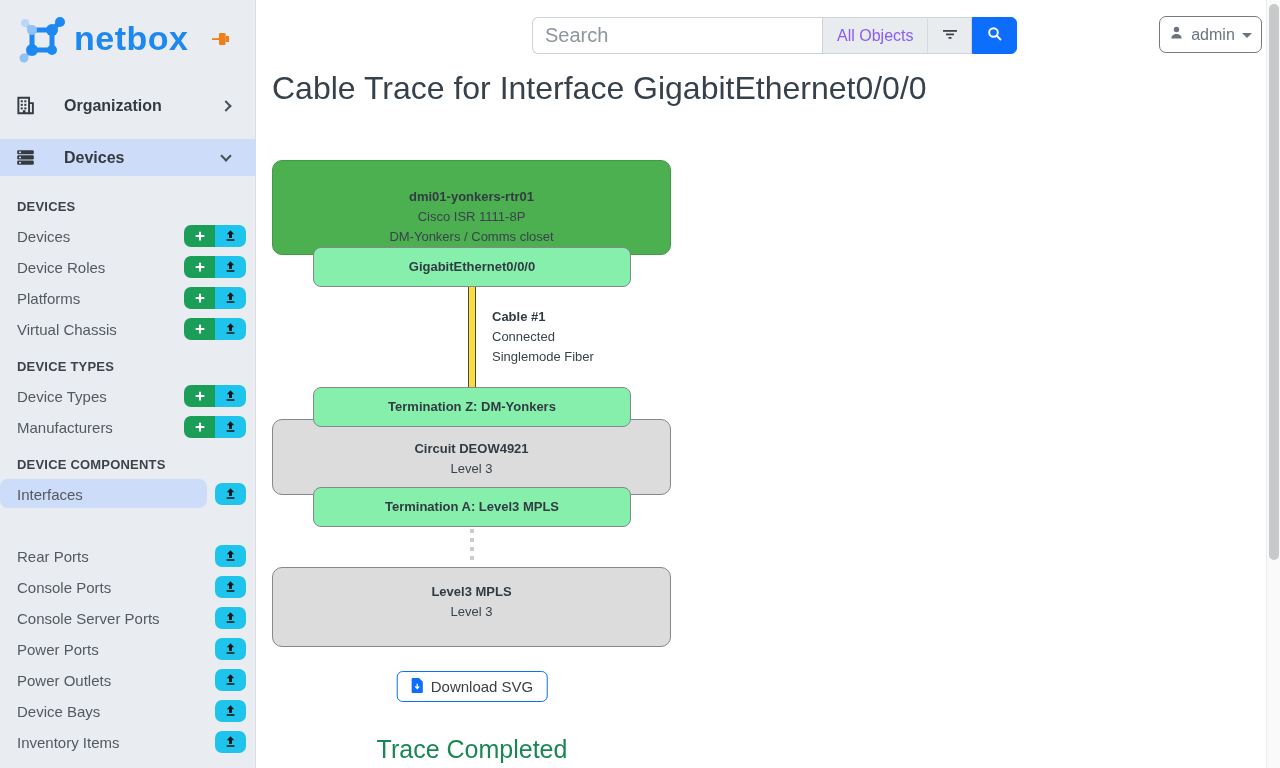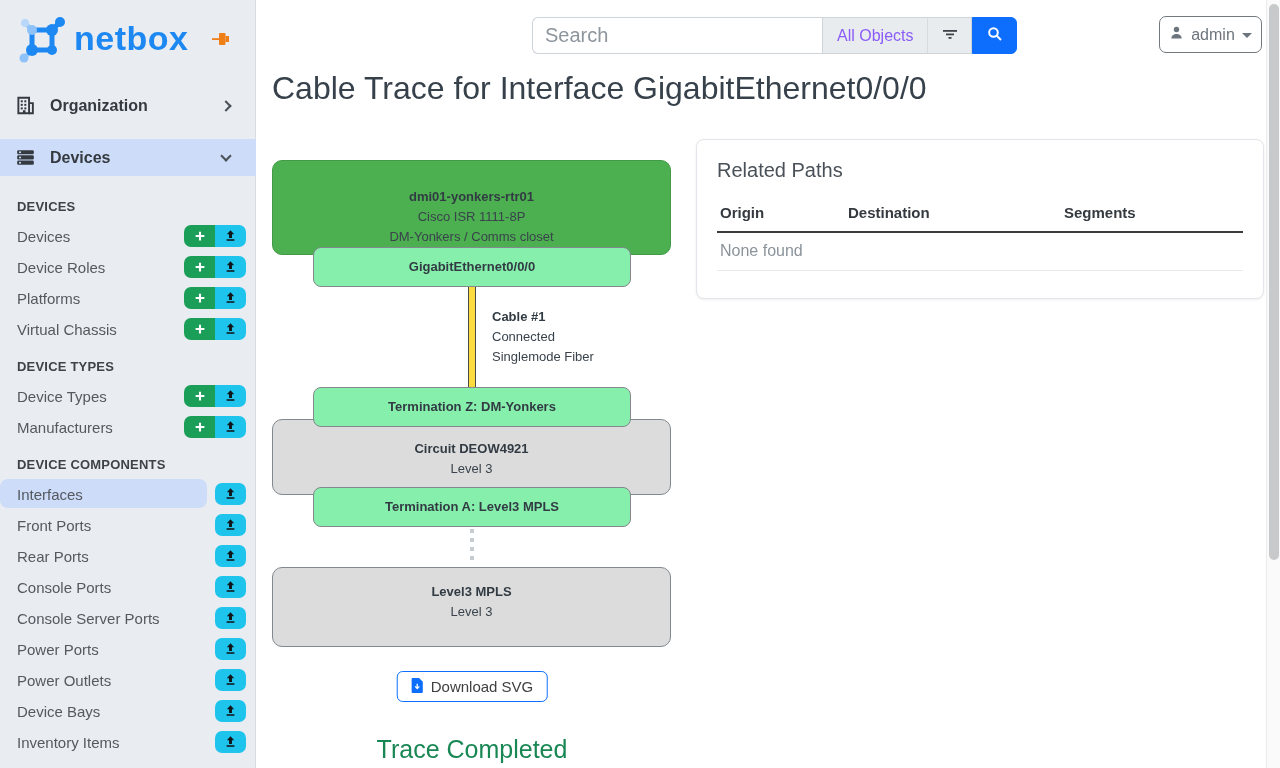--- a/index.html
+++ b/index.html
@@ -9,21 +9,21 @@
 
   
   .sidebar{position:absolute;left:0;top:0;width:256px;height:768px;background:#e9edf1;border-right:1px solid #d9dde1}
   .logo-row{position:absolute;left:0;top:12px;width:256px;height:56px}
   .logo-mark{position:absolute;left:16px;top:2px;width:52px;height:52px}
   .wordmark{position:absolute;left:74px;top:7px;font-size:34px;font-weight:bold;color:#1d88f2;letter-spacing:.5px}
   .pin{position:absolute;left:210px;top:20px;width:20px;height:16px}
 
   .menu-item{position:absolute;left:0;width:256px;display:flex;align-items:center;padding-left:16px;cursor:pointer}
   .menu-item .mi-icon{width:19px;height:19px;display:inline-flex}
-  .menu-item .mi-label{margin-left:15px;font-size:16px;font-weight:bold;color:#343a40}
+  .menu-item .mi-label{margin-left:29px;font-size:16px;font-weight:bold;color:#343a40}
   .menu-item.active{background:#cddcf9}
   .chev{position:absolute;right:26px;width:8px;height:8px;border-right:2px solid #495057;border-bottom:2px solid #495057}
   .chev.right{transform:rotate(-45deg)}
   .chev.down{transform:rotate(45deg);margin-top:-3px}
 
   .section-title{position:absolute;left:17px;font-size:13px;font-weight:bold;color:#3d4349;letter-spacing:.2px}
   .nav-row{position:absolute;left:0;width:256px;height:31px}
   .nav-row .lbl{position:absolute;left:17px;top:50%;transform:translateY(-50%);font-size:15px;color:#54595f;cursor:pointer;z-index:1}
   .nav-row.active::before{content:"";position:absolute;left:0;top:1px;width:207px;height:29px;background:#cddcf9;border-radius:8px}
   .btn-group{position:absolute;right:10px;top:50%;transform:translateY(-50%);display:flex;height:22px;z-index:1}
@@ -256,31 +256,20 @@
       <span class="lbl">Interfaces</span>
       <span class="btn-group">
         <span class="btn-import solo">
             <svg viewBox="0 0 16 16" width="13" height="13">
               <path d="M8 1.5l4.5 5H9.8v4.5H6.2V6.5H3.5z" fill="#10151a"></path>
               <rect x="3.2" y="12.6" width="9.6" height="1.9" fill="#10151a"></rect>
             </svg>
           </span>
       </span>
     </div>
-    <div class="nav-row" style="top:509px">
-      <span class="lbl">Front Ports</span>
-      <span class="btn-group">
-        <span class="btn-import solo">
-            <svg viewBox="0 0 16 16" width="13" height="13">
-              <path d="M8 1.5l4.5 5H9.8v4.5H6.2V6.5H3.5z" fill="#10151a"></path>
-              <rect x="3.2" y="12.6" width="9.6" height="1.9" fill="#10151a"></rect>
-            </svg>
-          </span>
-      </span>
-    </div>
     <div class="nav-row" style="top:540px">
       <span class="lbl">Rear Ports</span>
       <span class="btn-group">
         <span class="btn-import solo">
             <svg viewBox="0 0 16 16" width="13" height="13">
               <path d="M8 1.5l4.5 5H9.8v4.5H6.2V6.5H3.5z" fill="#10151a"></path>
               <rect x="3.2" y="12.6" width="9.6" height="1.9" fill="#10151a"></rect>
             </svg>
           </span>
       </span>
@@ -430,29 +419,18 @@
       <svg viewBox="0 0 14 16" width="13" height="15">
         <path d="M2 0h7l4 4v11a1 1 0 0 1-1 1H2a1 1 0 0 1-1-1V1a1 1 0 0 1 1-1z" fill="#0d6efd"></path>
         <path d="M7 6v5M4.8 9l2.2 2.4L9.2 9" stroke="#fff" stroke-width="1.4" fill="none"></path>
       </svg>
     </span>
     <span>Download SVG</span>
   </button>
 
   <div class="trace-status">Trace Completed</div>
 
-  <div class="card">
-    <div class="card-title">Related Paths</div>
-    <div class="rp-table">
-      <div class="rp-head">
-        <span>Origin</span>
-        <span>Destination</span>
-        <span>Segments</span>
-      </div>
-      <div class="rp-empty">None found</div>
-    </div>
-  </div>
 
   <div class="scrollbar">
     <div class="scroll-thumb"></div>
   </div>
 
 </div>
 
 </body></html>

